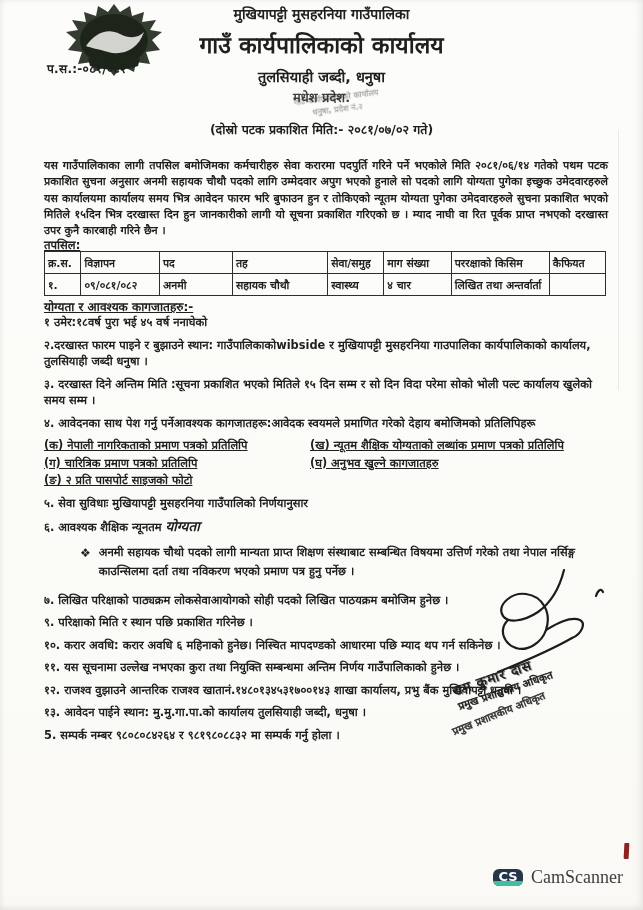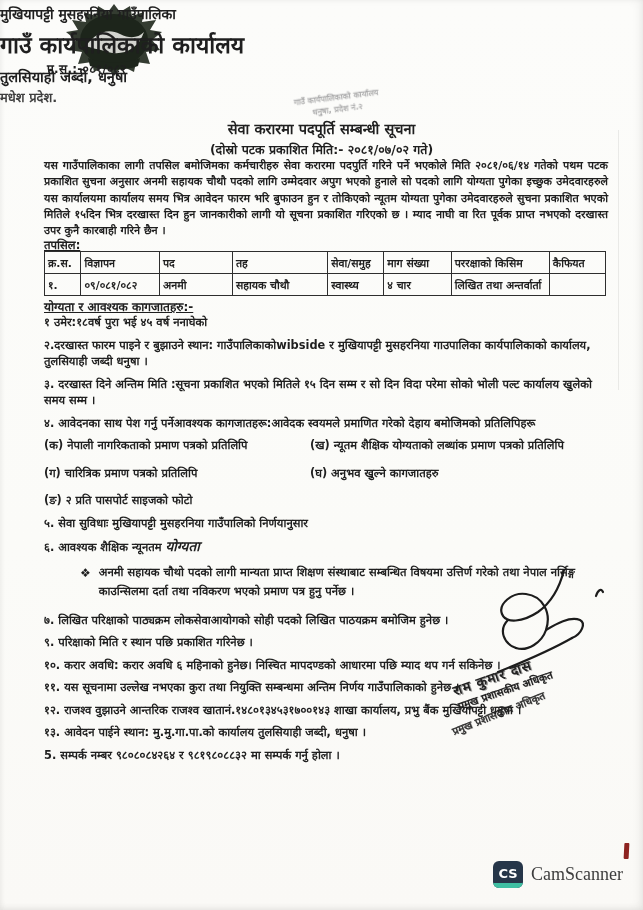--- a/index.html
+++ b/index.html
@@ -7,57 +7,57 @@
     position:relative;width:643px;height:910px;margin:0 auto;
     background:linear-gradient(180deg,#fcfcfa 0%,#fbfbf8 60%,#faf9f6 100%);
     font-family:"DejaVu Sans",sans-serif;color:#1f1f1f;overflow:hidden;
     box-shadow:inset -4px 0 8px rgba(0,0,0,0.05), inset 0 -3px 6px rgba(0,0,0,0.04), inset 2px 0 5px rgba(0,0,0,0.03);
   }
   .scan-edge{position:absolute;background:rgba(0,0,0,0.07);}
   .edge-right{right:24px;top:130px;width:1px;height:260px;}
   
   .emblem{position:absolute;left:58px;top:2px;width:112px;height:78px;}
   .refno{position:absolute;left:47px;top:60px;font-size:12px;font-weight:700;letter-spacing:.3px;}
-  .hdr{position:absolute;left:0;top:4px;width:643px;}
+  .hdr{position:absolute;left:0;top:4px;width:643px;text-align:center;}
   .hdr .l1{font-size:14px;font-weight:700;}
   .hdr .l2{font-size:23px;font-weight:700;margin-top:5px;}
   .hdr .l3{font-size:14.5px;font-weight:700;margin-top:6px;}
   .hdr .l4{font-size:13px;font-weight:700;margin-top:2px;opacity:.85;}
   .stamp-faint{position:absolute;left:272px;top:92px;width:130px;transform:rotate(-7deg);
     color:rgba(40,40,45,0.38);font-size:8px;font-weight:700;text-align:center;line-height:1.5;filter:blur(.3px);}
   .title-block{position:absolute;left:0;top:118px;width:643px;text-align:center;}
   .title-block .t1{font-size:14.5px;font-weight:700;}
   .title-block .t2{font-size:12.5px;font-weight:700;margin-top:3px;}
   
   .para{position:absolute;left:44px;top:158px;width:564px;font-size:11px;font-weight:600;
     line-height:1.48;text-align:justify;}
   .tapasil{position:absolute;left:44px;top:237px;font-size:11.5px;font-weight:700;text-decoration:underline;}
   table.vac{position:absolute;left:44px;top:251px;width:562px;border-collapse:collapse;table-layout:fixed;}
   table.vac th,table.vac td{border:1.4px solid #2e2e2e;font-size:10.8px;font-weight:700;
     padding:2px 3px;text-align:left;height:17px;overflow:hidden;white-space:nowrap;margin-left:22px;}
   .qual-head{position:absolute;left:44px;top:298px;font-size:12px;font-weight:700;text-decoration:underline;}
   
   .list{position:absolute;left:44px;top:314px;width:566px;font-size:11.4px;font-weight:600;line-height:1.45;}
   .list .it{margin-bottom:6px;}
-  .subgrid{display:grid;grid-template-columns:47% 53%;margin-bottom:6px;row-gap:11px;}
+  .subgrid{display:grid;grid-template-columns:47% 53%;margin-bottom:6px;row-gap:1px;text-decoration:underline;}
   .emph{font-weight:800;font-style:italic;font-size:13.5px;}
   .bullet-row{display:flex;gap:8px;margin:4px 0 10px 36px;width:508px;line-height:1.7;}
   .bullet-glyph{font-size:12px;flex:0 0 auto;}
   
   .sig-svg{position:absolute;left:468px;top:568px;}
   .stamp-block{position:absolute;left:452px;top:648px;width:205px;transform:rotate(-19deg);
     color:#222;text-align:left;}
   .stamp-name{font-size:13.5px;font-weight:800;letter-spacing:1px;
     text-shadow:1px 1px 0 rgba(30,30,30,.45);}
   .stamp-title{font-size:10.5px;font-weight:700;margin-top:0px;text-shadow:.5px .5px 0 rgba(30,30,30,.35);}
   .stamp-title.dup{transform:rotate(-3deg) translate(-14px,2px);opacity:.9;}
   .red-mark{position:absolute;left:624px;top:843px;width:5px;height:16px;background:#8d2320;transform:rotate(3deg);border-radius:1px;}
   
   .cams{position:absolute;right:20px;bottom:22px;display:flex;align-items:center;gap:8px;}
-  .cs-badge{width:30px;height:27px;border-radius:6px;background:#263649;position:relative;overflow:hidden;
+  .cs-badge{width:30px;height:17px;border-radius:6px;background:#263649;position:relative;overflow:hidden;
     display:flex;align-items:center;justify-content:center;}
   .cs-badge::after{content:"";position:absolute;left:0;right:0;bottom:0;height:5px;background:#3fbfa2;}
   .cs-badge span{color:#fff;font-size:13px;font-weight:700;margin-top:-3px;}
   .cs-label{font-family:"Liberation Serif",serif;font-size:18px;color:#3d3d3d;}
 </style>
 </head>
 <body>
 
 <div class="sheet">
 
@@ -78,21 +78,20 @@
     <div class="l3">तुलसियाही जब्दी, धनुषा</div>
     <div class="l4">मधेश प्रदेश.</div>
   </div>
 
   <div class="stamp-faint">
     <div>गाउँ कार्यपालिकाको कार्यालय</div>
     <div>धनुषा, प्रदेश नं.२</div>
   </div>
 
   <div class="title-block">
-    <div class="t1">सेवा करारमा पदपूर्ति सम्बन्धी सूचना</div>
     <div class="t2">(दोस्रो पटक प्रकाशित मिति:- २०८१/०७/०२ गते)</div>
   </div>
 
   <div class="para">यस गाउँपालिकाका लागी तपसिल बमोजिमका कर्मचारीहरु सेवा करारमा पदपुर्ति गरिने पर्ने भएकोले मिति २०८१/०६/१४ गतेको पथम पटक प्रकाशित सुचना अनुसार अनमी सहायक चौथौ पदको लागि उम्मेदवार अपुग भएको हुनाले सो पदको लागि योग्यता पुगेका इच्छुक उमेदवारहरुले यस कार्यालयमा कार्यालय समय भित्र आवेदन फारम भरि बुफाउन हुन र तोकिएको न्यूतम योग्यता पुगेका उमेदवारहरुले सुचना प्रकाशित भएको मितिले १५दिन भित्र दरखास्त दिन हुन जानकारीको लागी यो सूचना प्रकाशित गरिएको छ । म्याद नाघी वा रित पूर्वक प्राप्त नभएको दरखास्त उपर कुनै कारबाही गरिने छैन ।</div>
 
   <div class="tapasil">तपसिल:</div>
 
   <table class="vac">
     <colgroup>
       <col style="width:6.5%">

